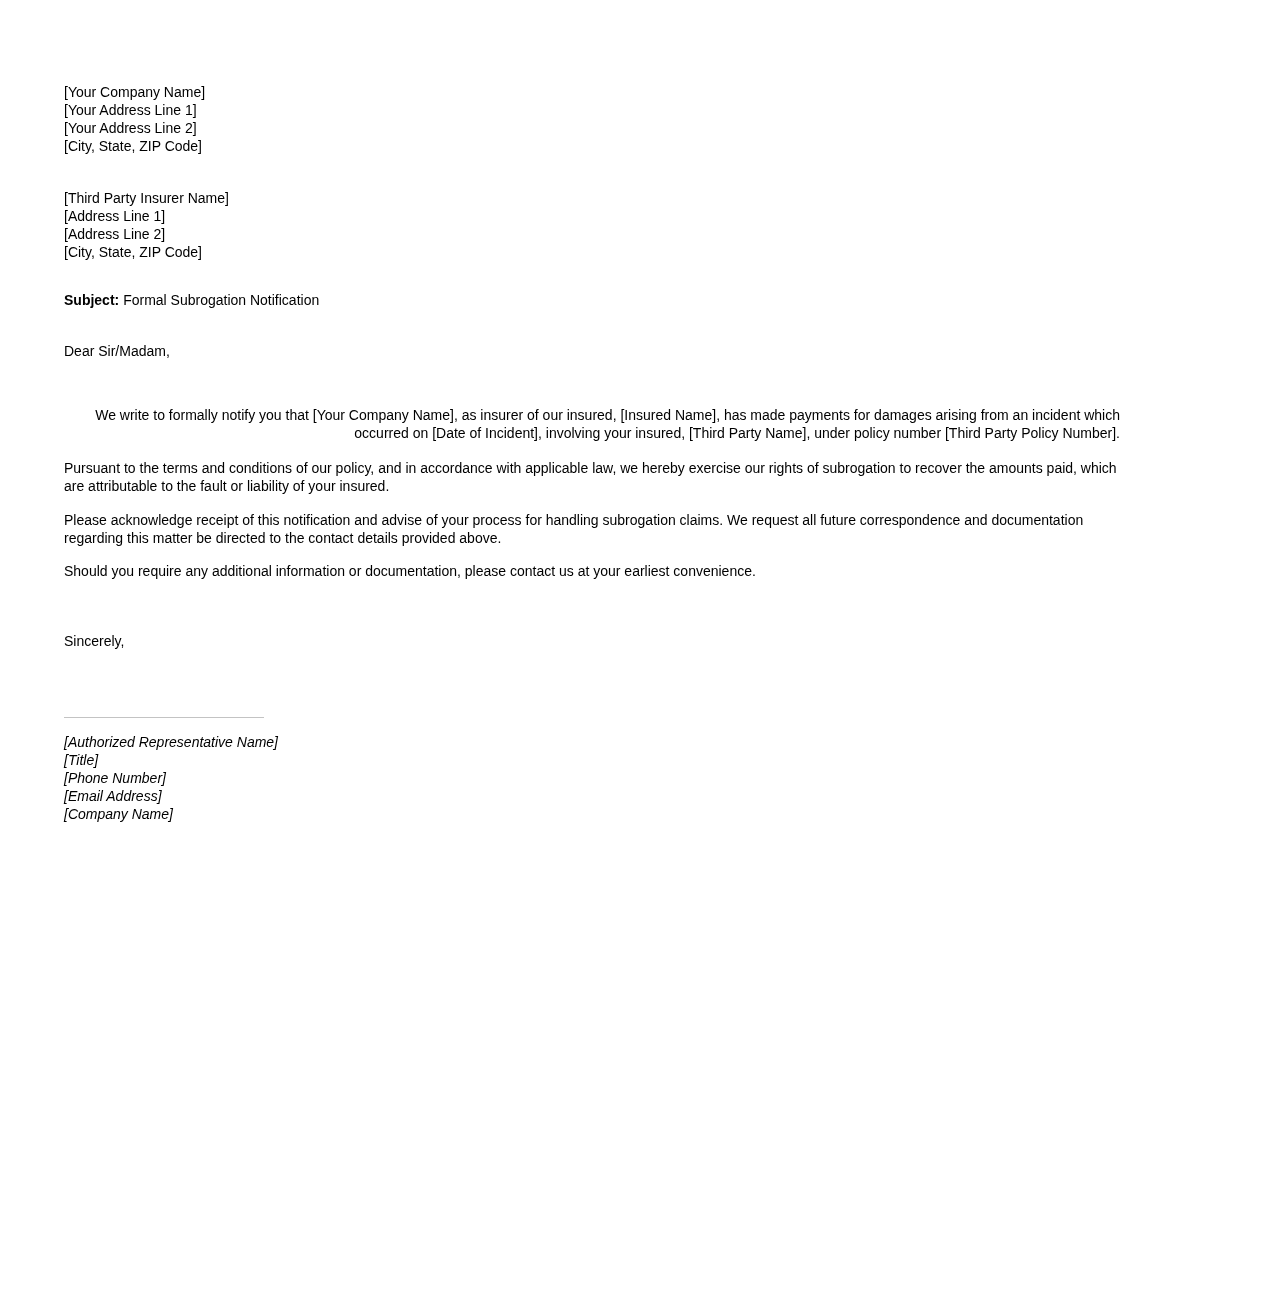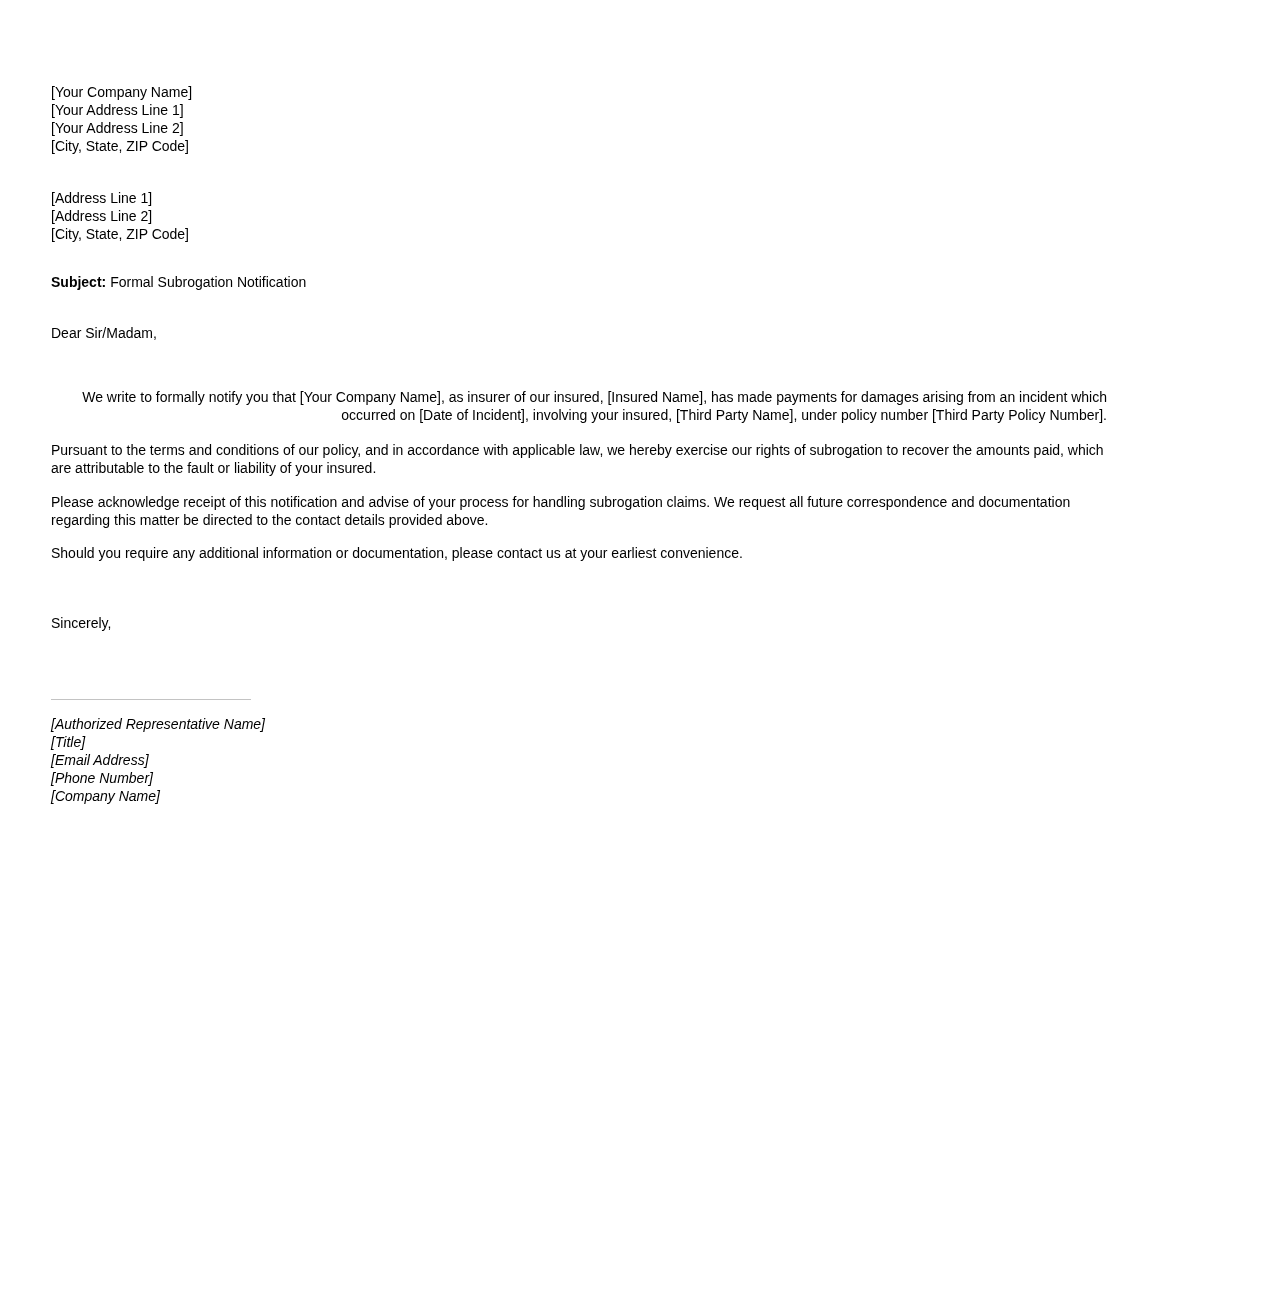--- a/index.html
+++ b/index.html
@@ -11,21 +11,21 @@
     width: 1278px;
     height: 1300px;
     font-family: "Liberation Sans", "DejaVu Sans", sans-serif;
     font-size: 14px;
     line-height: 18px;
     color: #000000;
     overflow: hidden;
   }
   .page {
     padding-top: 83px;
-    padding-left: 51px;
+    padding-left: 64px;
     box-sizing: border-box;
     width: 1278px;
     height: 1300px;
   }
   .content {
     width: 1056px;
   }
   .address-block div {
     white-space: nowrap;
   }
@@ -88,20 +88,21 @@
 
     <div class="address-block">
       <div>[Your Company Name]</div>
       <div>[Your Address Line 1]</div>
       <div>[Your Address Line 2]</div>
       <div>[City, State, ZIP Code]</div>
     </div>
 
 
     <div class="address-block recipient-block">
+      <div>[Third Party Insurer Name]</div>
       <div>[Address Line 1]</div>
       <div>[Address Line 2]</div>
       <div>[City, State, ZIP Code]</div>
     </div>
 
     <div class="subject-row">
       <span class="subject-label">Subject:</span>
       <span>Formal Subrogation Notification</span>
     </div>
 
@@ -112,19 +113,19 @@
     <div class="para-3">Please acknowledge receipt of this notification and advise of your process for handling subrogation claims. We request all future correspondence and documentation regarding this matter be directed to the contact details provided above.</div>
     <div class="para-4">Should you require any additional information or documentation, please contact us at your earliest convenience.</div>
 
     <div class="closing">Sincerely,</div>
 
     <div class="sig-rule"></div>
 
     <div class="signature-block">
       <div>[Authorized Representative Name]</div>
       <div>[Title]</div>
+      <div>[Phone Number]</div>
       <div>[Email Address]</div>
-      <div>[Phone Number]</div>
       <div>[Company Name]</div>
     </div>
 
   </div>
 </div>
 
 </body></html>

